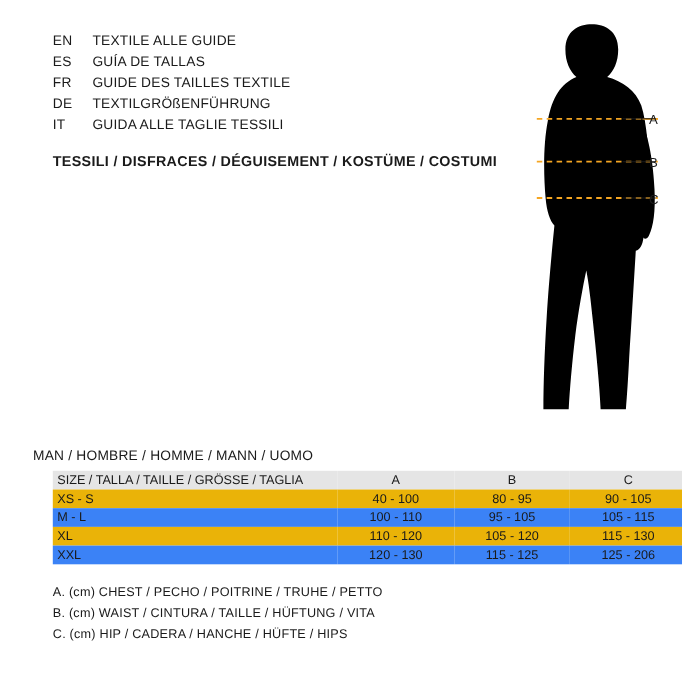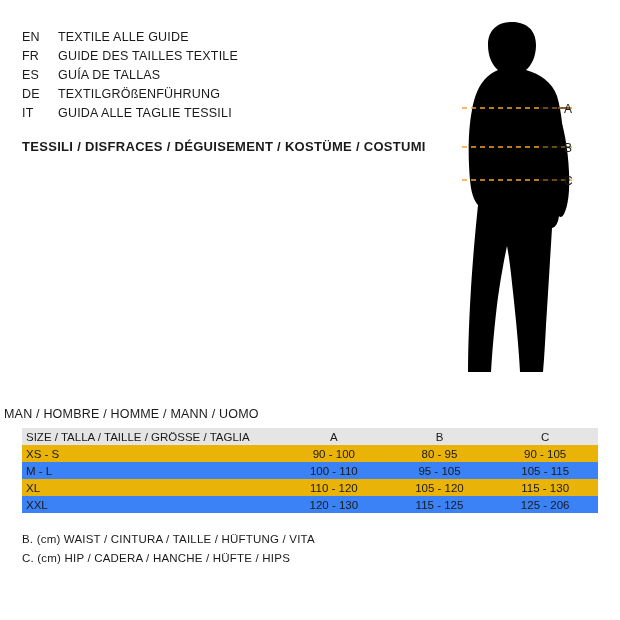--- a/index.html
+++ b/index.html
@@ -12,20 +12,21 @@
     height: 620px;
     font-family: "Liberation Sans", sans-serif;
     color: #1a1a1a;
     position: relative;
     overflow: hidden;
   }
   .page {
     position: relative;
     width: 576px;
     height: 620px;
+    margin-left: 26px;
   }
 
   
   .lang-list {
     position: absolute;
     left: 22px;
     top: 30px;
     width: 400px;
   }
   .lang-row {
@@ -128,26 +129,26 @@
 <body>
 
 <div class="page">
 
   <div class="lang-list">
     <div class="lang-row">
       <span class="lang-code">EN</span>
       <span class="lang-text">TEXTILE ALLE GUIDE</span>
     </div>
     <div class="lang-row">
+      <span class="lang-code">ES</span>
+      <span class="lang-text">GUÍA DE TALLAS</span>
+    </div>
+    <div class="lang-row">
       <span class="lang-code">FR</span>
       <span class="lang-text">GUIDE DES TAILLES TEXTILE</span>
-    </div>
-    <div class="lang-row">
-      <span class="lang-code">ES</span>
-      <span class="lang-text">GUÍA DE TALLAS</span>
     </div>
     <div class="lang-row">
       <span class="lang-code">DE</span>
       <span class="lang-text">TEXTILGRÖßENFÜHRUNG</span>
     </div>
     <div class="lang-row">
       <span class="lang-code">IT</span>
       <span class="lang-text">GUIDA ALLE TAGLIE TESSILI</span>
     </div>
   </div>
@@ -217,21 +218,21 @@
       <tr>
         <th class="left">SIZE / TALLA / TAILLE / GRÖSSE / TAGLIA</th>
         <th>A</th>
         <th>B</th>
         <th>C</th>
       </tr>
     </thead>
     <tbody>
       <tr class="odd">
         <td class="left">XS - S</td>
-        <td>90 - 100</td>
+        <td>40 - 100</td>
         <td>80 - 95</td>
         <td>90 - 105</td>
       </tr>
       <tr class="even">
         <td class="left">M - L</td>
         <td>100 - 110</td>
         <td>95 - 105</td>
         <td>105 - 115</td>
       </tr>
       <tr class="odd">
@@ -243,17 +244,18 @@
       <tr class="even">
         <td class="left">XXL</td>
         <td>120 - 130</td>
         <td>115 - 125</td>
         <td>125 - 206</td>
       </tr>
     </tbody>
   </table>
 
   <div class="legend">
+    <div>A. (cm) CHEST / PECHO / POITRINE / TRUHE / PETTO</div>
     <div>B. (cm) WAIST / CINTURA / TAILLE / HÜFTUNG / VITA</div>
     <div>C. (cm) HIP / CADERA / HANCHE / HÜFTE / HIPS</div>
   </div>
 
 </div>
 
 </body></html>

